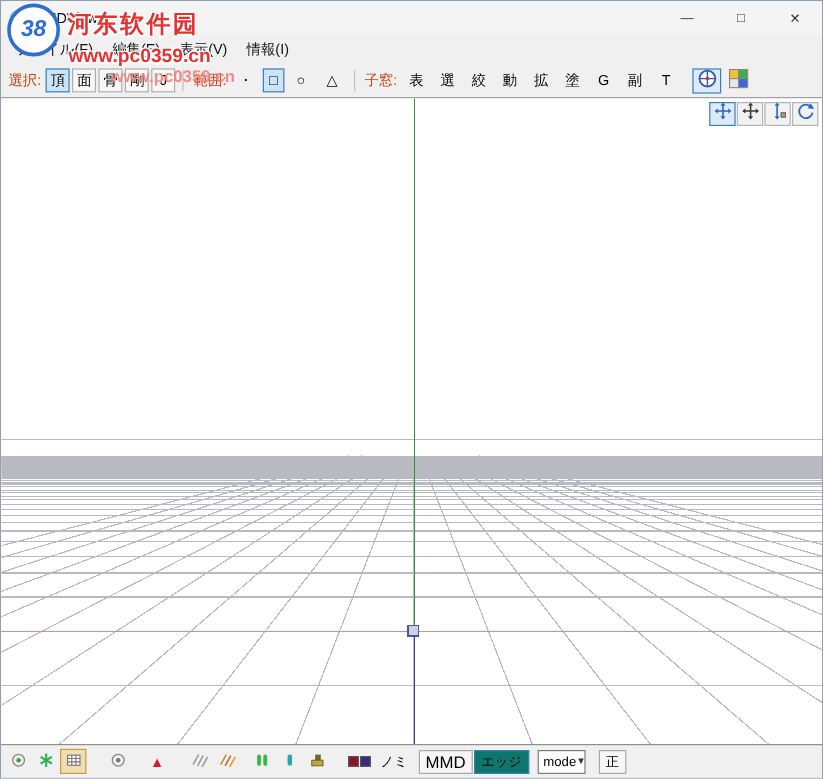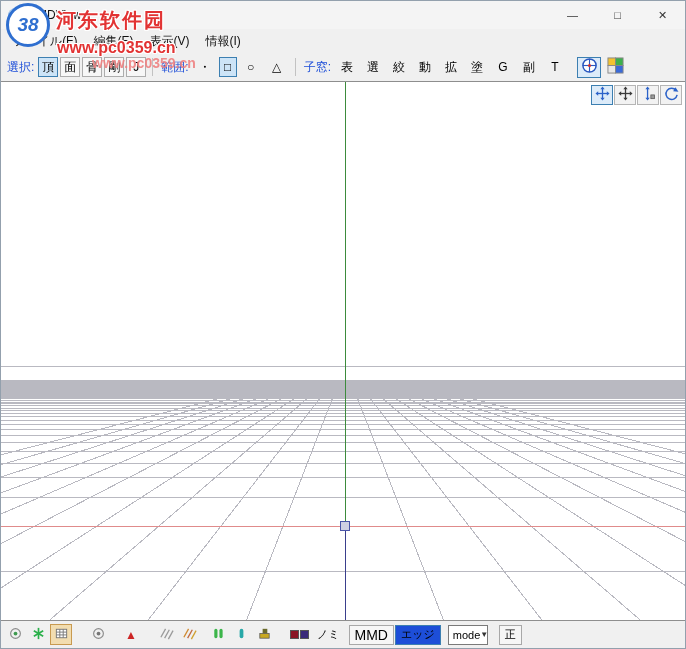--- a/index.html
+++ b/index.html
@@ -19,21 +19,21 @@
   .title-text{font-size:12px;color:#111;}
   .tb-spacer{flex:1;}
   .win-btn{width:45px;height:28px;display:flex;align-items:center;justify-content:center;
     font-size:11px;color:#333;}
   
   .menubar{height:24px;flex:0 0 auto;display:flex;align-items:center;padding-left:4px;background:#f0f0f0;}
   .menu-item{padding:3px 8px;font-size:12px;color:#111;white-space:nowrap;}
   
   .toolbar{height:28px;flex:0 0 auto;display:flex;align-items:center;padding:0 4px;
     border-bottom:1px solid #8e8e8e;font-size:12px;gap:2px;background:#f0f0f0;}
-  .tb-label{margin:0 2px;color:#1d4ed8;white-space:nowrap;}
+  .tb-label{margin:0 2px;color:#c2410c;white-space:nowrap;}
   .tb-btn{min-width:20px;height:20px;padding:0 3px;display:flex;align-items:center;
     justify-content:center;border:1px solid #adadad;background:#f7f7f7;box-sizing:border-box;}
   .tb-btn.selected{border-color:#3c7fb1;background:#cde4f7;}
   .tb-flat{min-width:18px;height:20px;display:flex;align-items:center;justify-content:center;
     padding:0 3px;}
   .tb-flat.selected{border:1px solid #3c7fb1;background:#cde4f7;box-sizing:border-box;}
   .tb-sep{width:1px;height:18px;background:#c2c2c2;margin:0 4px;}
   .tb-iconbtn{width:24px;height:21px;display:flex;align-items:center;justify-content:center;
     border:1px solid transparent;box-sizing:border-box;}
   .tb-iconbtn.selected{border-color:#3c7fb1;background:#dcebf9;}
@@ -47,21 +47,21 @@
   .c-blue{color:#2b62c9;}
   .c-dark{color:#3a3a3a;}
   
   .bottombar{height:27px;flex:0 0 auto;border-top:1px solid #8e8e8e;display:flex;
     align-items:center;padding:0 3px;gap:1px;background:#f0f0f0;font-size:11px;}
   .bb-btn{width:22px;height:21px;display:flex;align-items:center;justify-content:center;
     border:1px solid transparent;box-sizing:border-box;}
   .bb-btn.selected-tan{background:#f2ddb0;border-color:#c89a50;}
   .bb-text-btn{height:20px;padding:0 5px;display:flex;align-items:center;justify-content:center;
     border:1px solid #a8a8a8;background:#f6f6f6;box-sizing:border-box;white-space:nowrap;}
-  .bb-text-btn.selected{background:#1d4ed8;border-color:#3c7fb1;}
+  .bb-text-btn.selected{background:#0f766e;border-color:#3c7fb1;}
   .mode-select{height:20px;width:40px;border:1px solid #7a7a7a;background:#fff;display:flex;
     align-items:center;justify-content:space-between;padding:0 4px;box-sizing:border-box;}
   .swatch-box{display:flex;gap:1px;}
   .swatch{width:9px;height:9px;border:1px solid #555;box-sizing:border-box;}
   .swatch.red{background:#8a1525;}
   .swatch.purple{background:#3a2a7a;}
   .tri-red{color:#cc2525;font-size:12px;line-height:1;}
   .gap6{margin-left:6px;} .gap8{margin-left:8px;} .gap10{margin-left:10px;}
   .gap12{margin-left:12px;} .gap14{margin-left:14px;}
   

